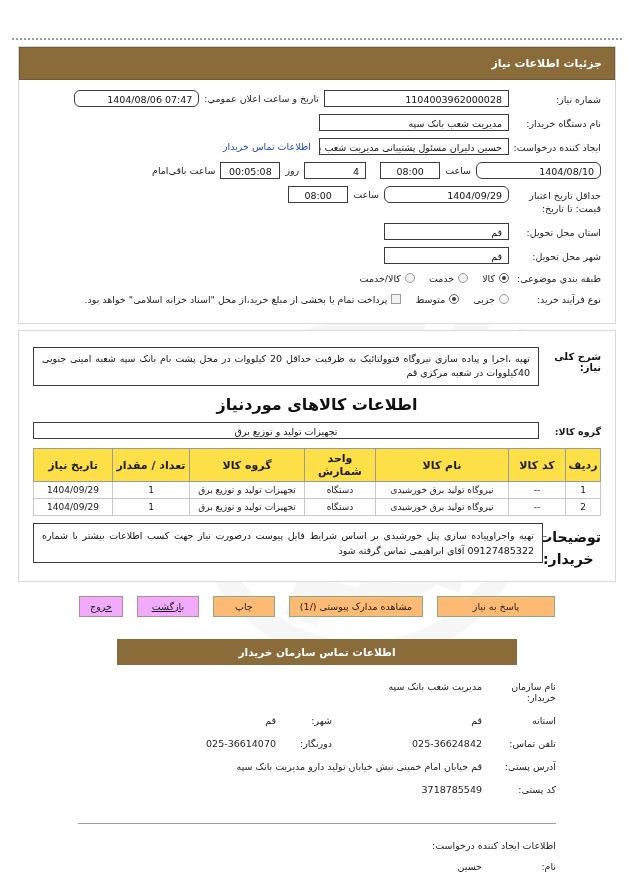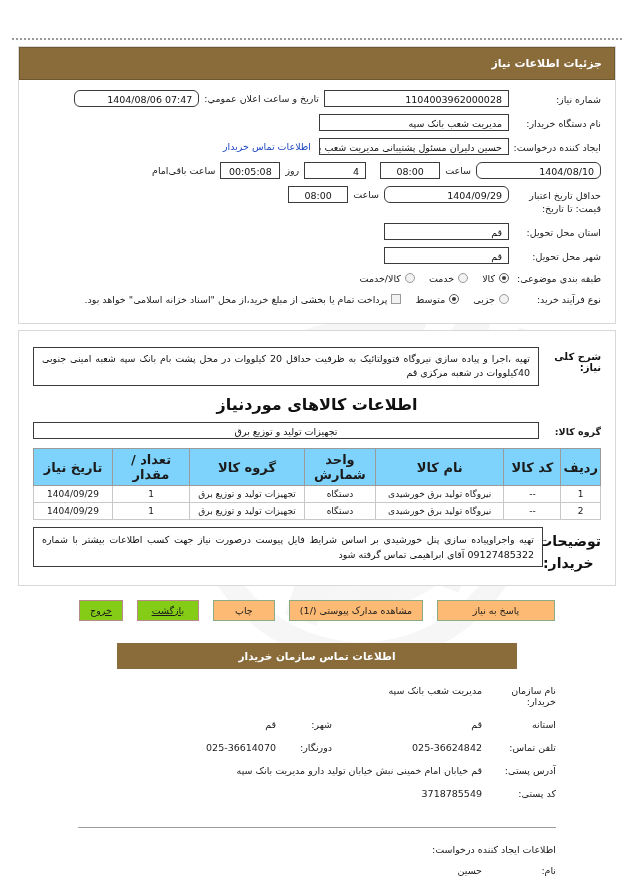--- a/index.html
+++ b/index.html
@@ -188,27 +188,27 @@
 
   
   table.goods {
     width: 100%;
     border-collapse: collapse;
     font-size: 9px;
     margin-top: 2px;
     background:#fff;
   }
   table.goods th {
-    background: #7dd3fc;
+    background: #fde047;
     border: 1px solid #9b9b9b;
     color: #1b1b1b;
     font-weight: bold;
     padding: 3px 2px;
     text-align: center;
-    font-size: 13px;
+    font-size: 11px;
   }
   table.goods td {
     border: 1px solid #c8c8c8;
     padding: 3px 3px;
     text-align: center;
     color:#161616;
     background:#fff;
     font-size: 9px;
   }
   td.ltr { direction: ltr; }
@@ -246,21 +246,21 @@
     color:#1b1b1b;
     padding: 3px 10px;
     min-height: 15px;
     line-height: 13px;
     text-align:center;
     cursor:pointer;
     white-space:nowrap;
     box-sizing:border-box;
   }
   .btn.green { background:#fdba74; border-color:#8aab84; }
-  .btn.pink  { background:#84cc16; border-color:#b98a8a;text-decoration:underline; }
+  .btn.pink  { background:#f0abfc; border-color:#b98a8a;text-decoration:underline; }
   .btn.w-wide { min-width: 118px; }
   .btn.w-med  { min-width: 62px; }
   .btn.w-sm   { min-width: 40px; }
 
   
   .contact-wrap { margin: 22px 18px 0 18px; }
   .contact-head {
     background: #8a6c3b;
     color:#fff;
     font-size: 10.5px;

